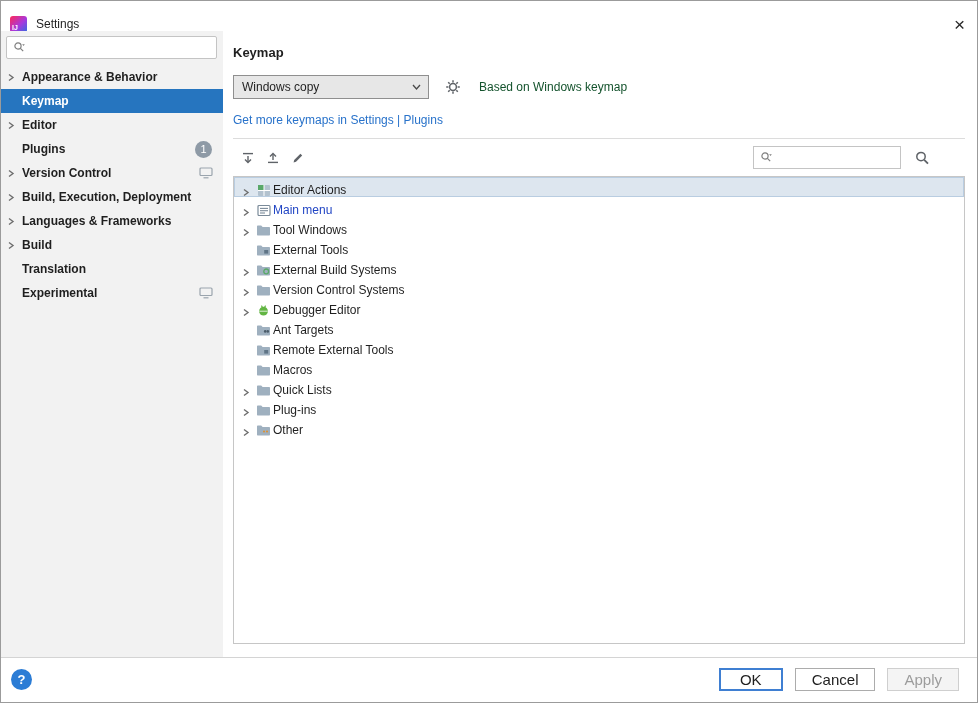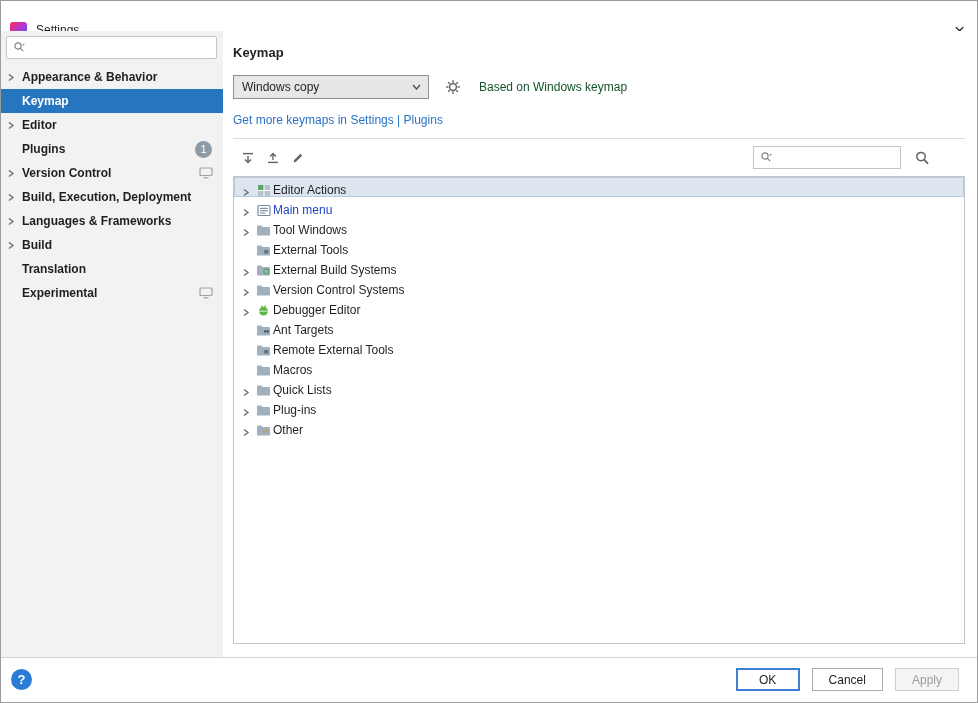--- a/index.html
+++ b/index.html
@@ -1,21 +1,21 @@
 <!DOCTYPE html>
 <html><head>
 <meta charset="utf-8">
 <style>
   *{box-sizing:border-box;margin:0;padding:0}
   html,body{width:978px;height:703px}
   body{font-family:"Liberation Sans",sans-serif;font-size:12px;color:#1f1f1f;background:#fff}
   .window{position:relative;width:978px;height:703px;background:#fff;border:1px solid #9b9b9b;overflow:hidden}
 
   
-  .titlebar{position:absolute;top:14px;left:0;right:0;height:30px;display:flex;align-items:center;padding:0 12px 0 9px;background:#fff}
+  .titlebar{position:absolute;top:8px;left:0;right:0;height:30px;display:flex;align-items:center;padding:0 12px 0 9px;background:#fff}
   .app-icon{width:17px;height:17px;border-radius:3px;background:linear-gradient(135deg,#fe2857 0%,#a838dd 55%,#2b6ce0 100%);display:flex;align-items:flex-end;justify-content:flex-start;margin-right:9px}
   .app-icon b{color:#fff;font-size:7px;line-height:1;padding:0 0 2px 2px;font-family:"Liberation Sans",sans-serif}
   .window-title{font-size:12px;color:#1f1f1f}
   .close-btn{margin-left:auto;font-size:19px;line-height:1;color:#2a2a2a;cursor:pointer}
 
   
   .sidebar{position:absolute;top:30px;left:0;width:222px;bottom:45px;background:#f2f2f2}
   .sidebar-search{margin:5px 6px 6px 5px;height:23px;background:#fff;border:1px solid #c4c4c4;border-radius:2px;display:flex;align-items:center;padding:0 6px;cursor:text}
   .sidebar-list{list-style:none;margin-top:4px}
   .sb-item{height:24px;display:flex;align-items:center;padding-left:6px;font-weight:bold;cursor:pointer;white-space:nowrap}
@@ -45,21 +45,21 @@
   .tree-row{height:20px;display:flex;align-items:flex-end;padding-left:4px;cursor:pointer;white-space:nowrap}
   .tree-row .chev{width:16px;flex:0 0 16px;display:flex;justify-content:center;align-items:center}
   .tree-row .t-icon{width:19px;flex:0 0 19px;display:flex;align-items:center}
   .tree-row.selected{background:#dde6ef;box-shadow:inset 0 0 0 1px #b9cde1}
   .tree-row .t-label.modified{color:#2145c4}
 
   
   .footer{position:absolute;left:0;right:0;bottom:0;height:45px;background:#fff;border-top:1px solid #d4d4d4}
   .help-btn{position:absolute;left:10px;top:11px;width:21px;height:21px;border-radius:50%;background:#2b7cd5;color:#fff;display:flex;align-items:center;justify-content:center;font-weight:bold;font-size:13px;cursor:pointer}
   .btn-row{position:absolute;right:18px;top:10px;display:flex;gap:12px}
-  .btn{height:23px;min-width:64px;padding:0 16px;background:#fff;border:1px solid #acacac;font-family:inherit;font-size:12px;color:#1f1f1f;cursor:pointer}
+  .btn{height:23px;min-width:64px;padding:0 16px;background:#fff;border:1px solid #acacac;font-family:inherit;font-size:15px;color:#1f1f1f;cursor:pointer}
   .btn.default{border:2px solid #3f7fd2;padding:0 15px}
   .btn.disabled{color:#9c9c9c;background:#f4f4f4;border-color:#cfcfcf;cursor:default}
 
   .icon{display:inline-flex;align-items:center;justify-content:center}
 </style>
 </head>
 <body>
 
 <div class="window">
 

